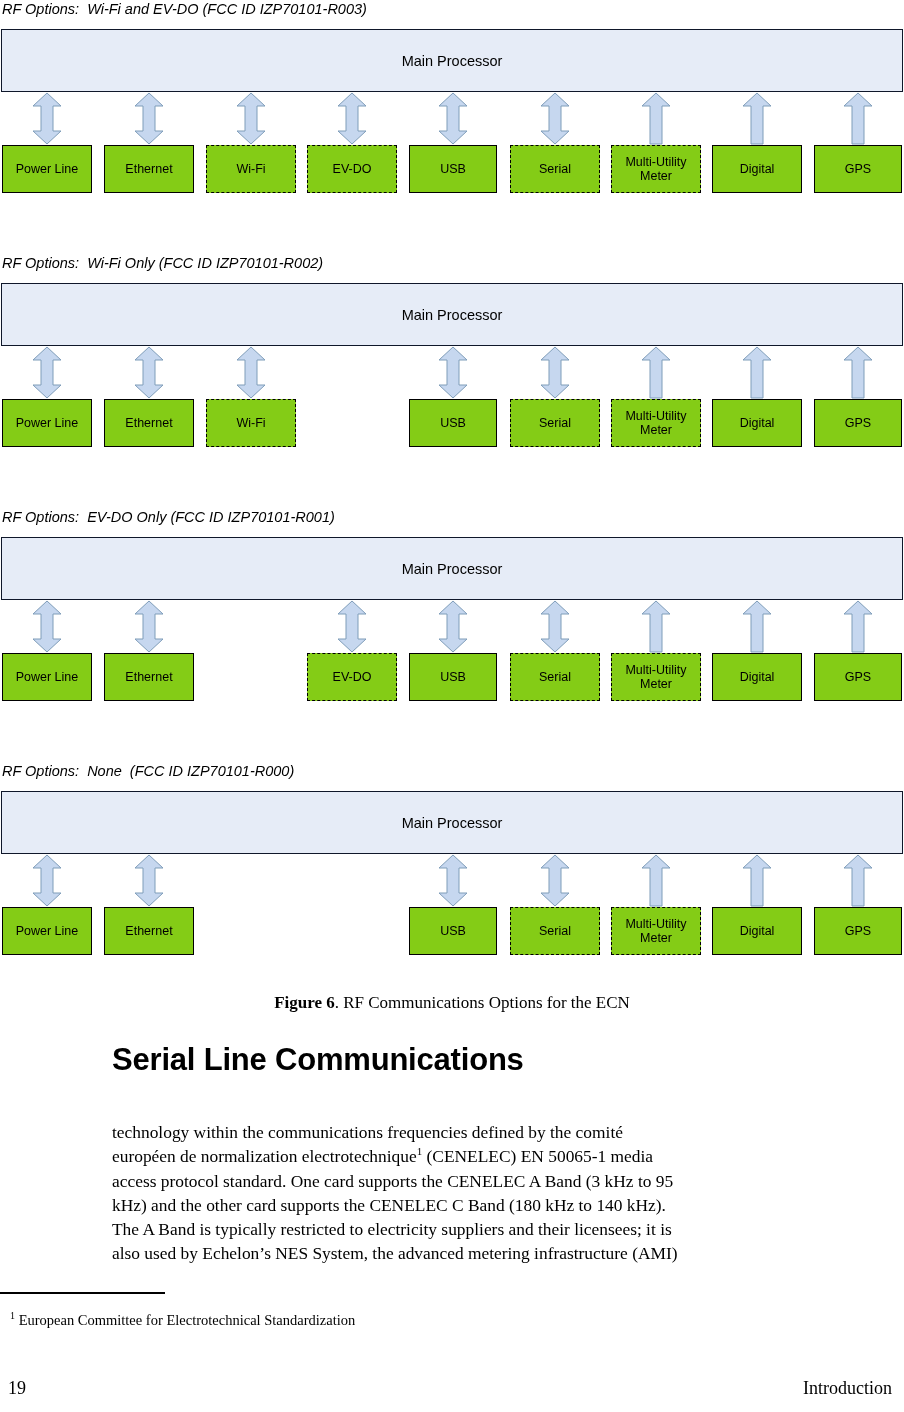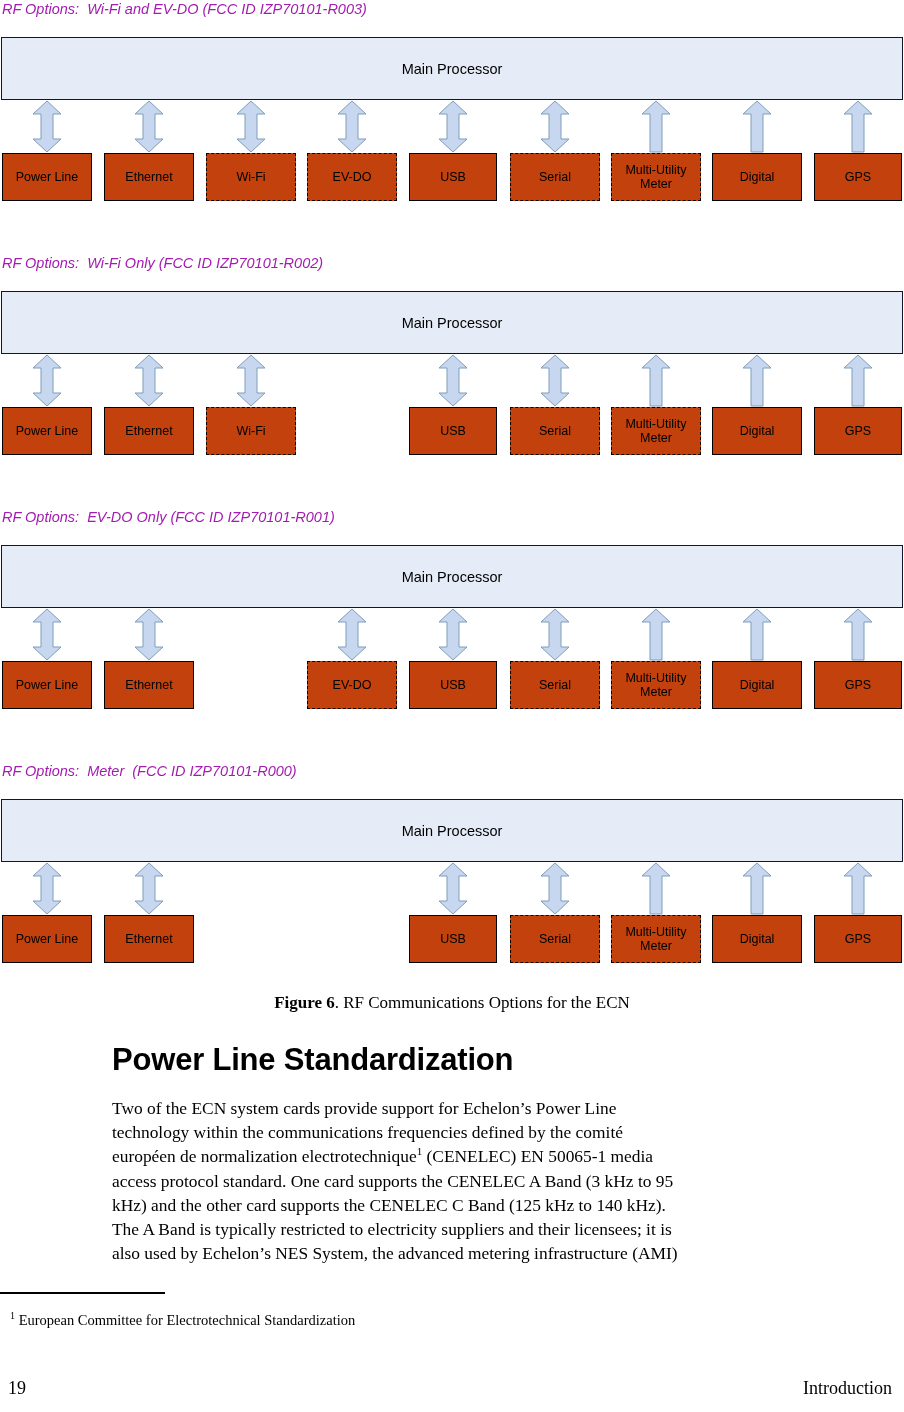--- a/index.html
+++ b/index.html
@@ -20,24 +20,24 @@
   .diagram {
     position: absolute;
     left: 0;
     width: 904px;
   }
   .rf-title {
     font-family: "Liberation Sans", sans-serif;
     font-style: italic;
     font-size: 14.5px;
     line-height: 18px;
-    color: #a21caf;
+    color: #000000;
     white-space: pre;
     padding-left: 2px;
-    height: 37px;
+    height: 29px;
   }
   .proc-box {
     position: relative;
     margin: 0 1px 0 1px;
     height: 63px;
     border: 1px solid #0f172a;
     background: #e6ecf7;
     box-sizing: border-box;
   }
   .proc-label {
@@ -64,21 +64,21 @@
   .arrow svg { display: block; }
 
   .box-row {
     position: relative;
     height: 48px;
   }
   .node-box {
     position: absolute;
     top: 0;
     height: 48px;
-    background: #c2410c;
+    background: #84cc16;
     box-sizing: border-box;
     display: flex;
     align-items: center;
     justify-content: center;
     text-align: center;
     font-family: "Liberation Sans", sans-serif;
     font-size: 12.5px;
     line-height: 14px;
     color: #000;
   }
@@ -365,21 +365,21 @@
         </div>
         <div class="node-box solid" style="left: 712px; width: 90px;">
           <span>Digital</span>
         </div>
         <div class="node-box solid" style="left: 814px; width: 88px;">
           <span>GPS</span>
         </div>
       </div>
     </div>
     <div class="diagram" style="top: 762px;">
-      <div class="rf-title">RF Options:  Meter  (FCC ID IZP70101-R000)</div>
+      <div class="rf-title">RF Options:  None  (FCC ID IZP70101-R000)</div>
       <div class="proc-box">
         <div class="proc-label">Main Processor</div>
       </div>
       <div class="arrow-row">
         <div class="arrow" style="left: 32px;">
           <svg width="30" height="53" viewBox="0 0 30 53">
             <polygon points="15,1 29,14 21,14 21,39 29,39 15,52 1,39 9,39 9,14 1,14" fill="#c6d7ef" stroke="#7f9db9" stroke-width="1" stroke-linejoin="miter"></polygon>
           </svg>
         </div>
         <div class="arrow" style="left: 134px;">
@@ -436,28 +436,28 @@
           <span>GPS</span>
         </div>
       </div>
     </div>
   </div>
 
 <div class="fig-caption" style="top:993px;">
   <b>Figure 6</b><span>. RF Communications Options for the ECN</span>
 </div>
 
-<div class="section-heading" style="left:112px; top:1042px;">Power Line Standardization</div>
+<div class="section-heading" style="left:112px; top:1042px;">Serial Line Communications</div>
 
 <div class="body-para" style="left:112px; top:1096px; width:790px;">
-  <span>Two of the ECN system cards provide support for Echelon’s Power Line</span><br>
+  <br>
   <span>technology within the communications frequencies defined by the comité</span><br>
   <span>européen de normalization electrotechnique</span><sup>1</sup><span> (CENELEC) EN 50065-1 media</span><br>
   <span>access protocol standard.  One card supports the CENELEC A Band (3 kHz to 95</span><br>
-  <span>kHz) and the other card supports the CENELEC C Band (125 kHz to 140 kHz).</span><br>
+  <span>kHz) and the other card supports the CENELEC C Band (180 kHz to 140 kHz).</span><br>
   <span>The A Band is typically restricted to electricity suppliers and their licensees; it is</span><br>
   <span>also used by Echelon’s NES System, the advanced metering infrastructure (AMI)</span>
 </div>
 
 <div class="footnote-rule" style="left:0px; top:1292px; width:165px;"></div>
 <div class="footnote-text" style="left:10px; top:1312px;">
   <sup>1</sup><span> European Committee for Electrotechnical Standardization</span>
 </div>
 
 <div class="page-num" style="left:8px; top:1378px;">19</div>

